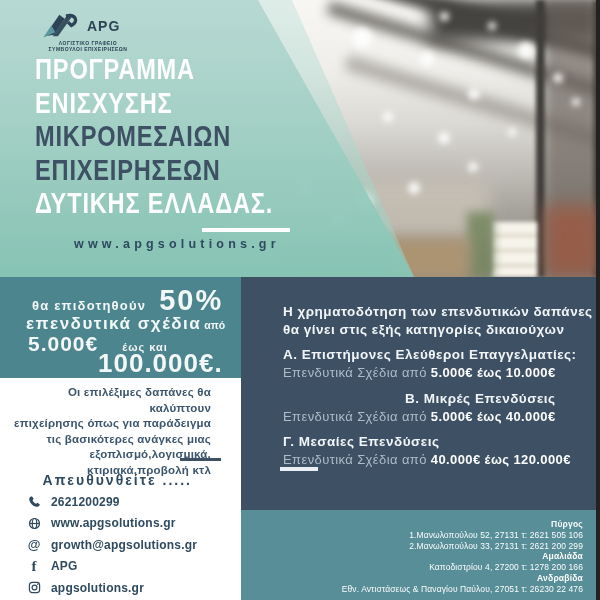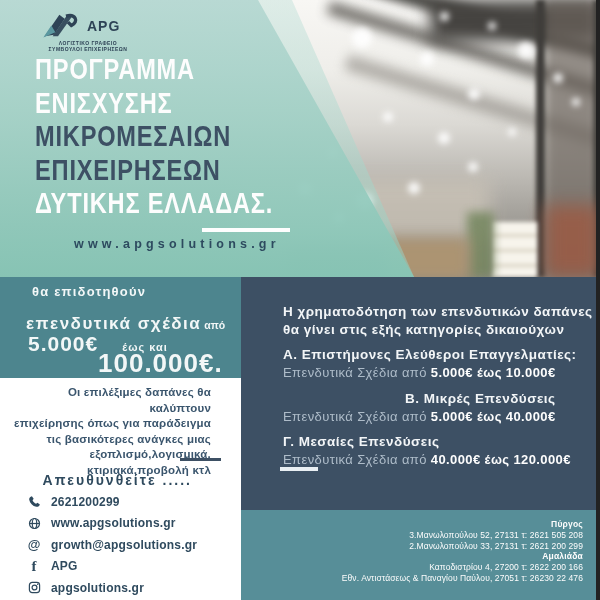--- a/index.html
+++ b/index.html
@@ -151,20 +151,21 @@
       <div class="t-white">ΔΥΤΙΚΗΣ ΕΛΛΑΔΑΣ.</div>
     </div>
     <div class="title-bar"></div>
     <div class="website">www.apgsolutions.gr</div>
   </div>
 
   <div class="left-col">
     <div class="sb">
       <div class="sb-row1">
         <span class="sb-sm1">θα επιδοτηθούν</span>
+        <span class="sb-big1">50%</span>
       </div>
       <div class="sb-row2">
         <span class="sb-main2">επενδυτικά σχέδια</span>
         <span class="sb-sm2">από</span>
       </div>
       <div class="sb-row3">
         <span class="sb-big3">5.000€</span>
         <span class="sb-sm3">έως και</span>
       </div>
       <div class="sb-row4">100.000€.</div>
@@ -242,20 +243,21 @@
       <div class="cat-title">Γ.  Μεσαίες Επενδύσεις</div>
       <div class="cat-desc">
         <span>Επενδυτικά Σχέδια από </span><b>40.000€ έως 120.000€</b>
       </div>
     </div>
     <div class="cat-underline"></div>
   </div>
 
   <div class="foot">
     <div class="f-city">Πύργος</div>
-    <div class="f-line">3.Μανωλοπούλου 52, 27131 τ: 2621 505 208</div>
+    <div class="f-line">1.Μανωλοπούλου 52, 27131 τ: 2621 505 106</div>
     <div class="f-line">2.Μανωλοπούλου 33, 27131 τ: 2621 200 299</div>
     <div class="f-city">Αμαλιάδα</div>
-    <div class="f-line">Καποδιστρίου 4, 27200  τ: 2622 200 166</div>
+    <div class="f-line">Καποδιστρίου 4, 27200  τ: 1278 200 166</div>
+    <div class="f-city">Ανδραβίδα</div>
     <div class="f-line">Εθν. Αντιστάσεως &amp; Παναγίου Παύλου, 27051 τ: 26230 22 476</div>
   </div>
 
 </div>
 
 </body></html>

